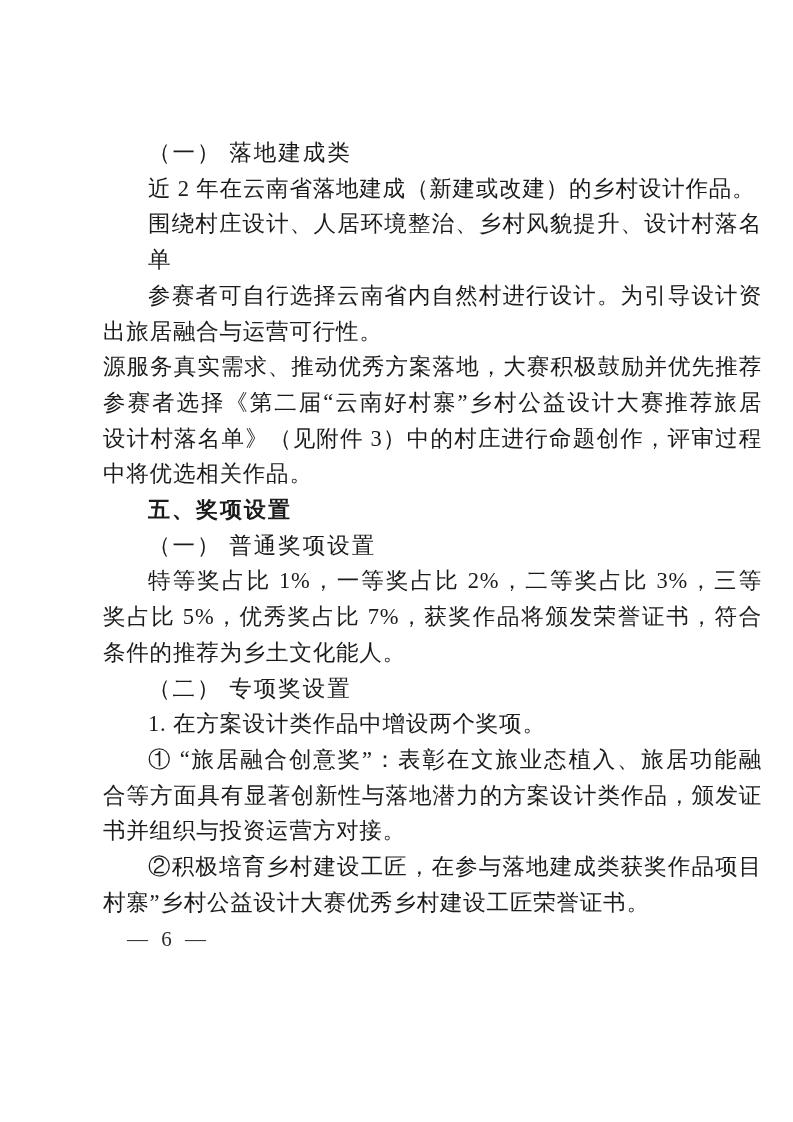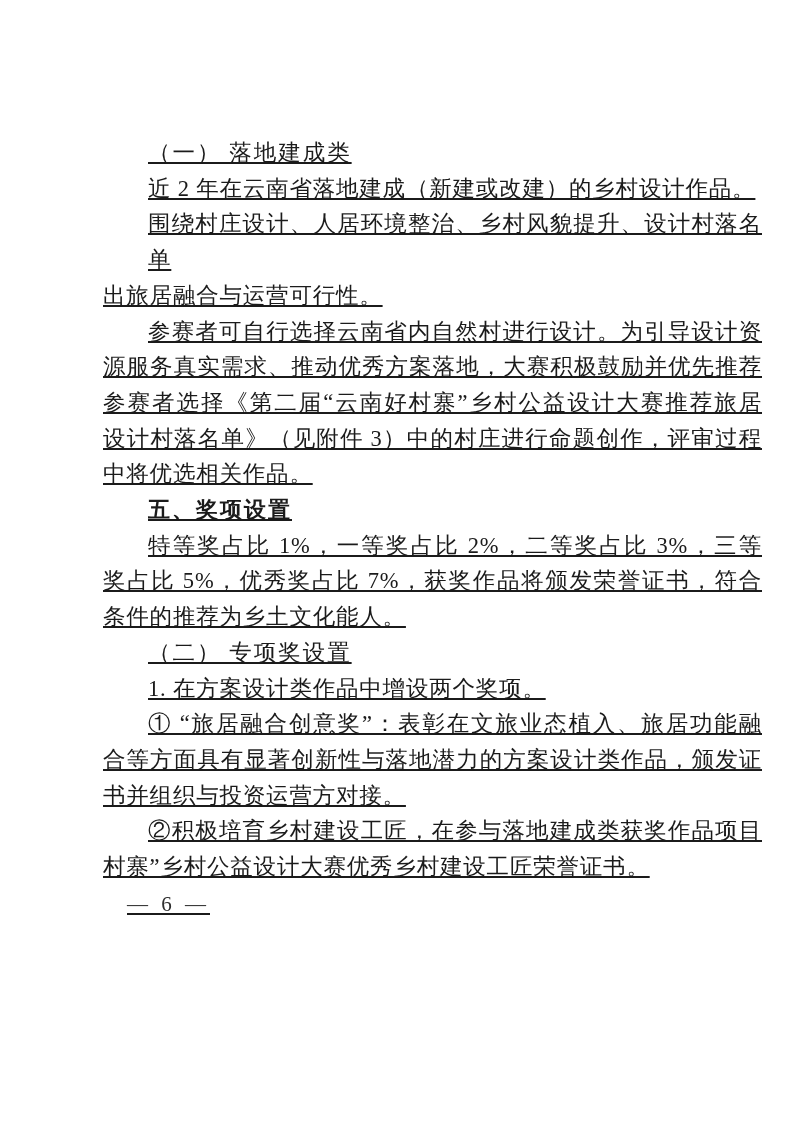--- a/index.html
+++ b/index.html
@@ -10,21 +10,20 @@
   .page {
     position: relative;
     width: 793px;
     height: 1122px;
     background: #ffffff;
     overflow: hidden;
     box-sizing: border-box;
     padding: 135px 31px 0 103px;
     color: #1b1b1b;
     font-family: "Liberation Serif", "DejaVu Serif", serif;
-    text-decoration: underline;
   }
   .ln {
     margin: 0;
     padding: 0;
     font-size: 22.5px;
     line-height: 35.7px;
     letter-spacing: 0.8px;
     white-space: nowrap;
   }
   .ln.just {
@@ -54,27 +53,28 @@
   }
 </style>
 </head>
 <body>
 
 <div class="page">
   <div>
     <p class="ln kai indent">（一） 落地建成类</p>
     <p class="ln indent">近 2 年在云南省落地建成（新建或改建）的乡村设计作品。</p>
     <p class="ln just indent">围绕村庄设计、人居环境整治、乡村风貌提升、设计村落名单</p>
+    <p class="ln just indent">参赛者可自行选择云南省内自然村进行设计。为引导设计资</p>
     <p class="ln">出旅居融合与运营可行性。</p>
-    <p class="ln just indent">参赛者可自行选择云南省内自然村进行设计。为引导设计资</p>
     <p class="ln just">源服务真实需求、推动优秀方案落地，大赛积极鼓励并优先推荐</p>
     <p class="ln just">参赛者选择《第二届“云南好村寨”乡村公益设计大赛推荐旅居</p>
     <p class="ln just">设计村落名单》（见附件 3）中的村庄进行命题创作，评审过程</p>
     <p class="ln">中将优选相关作品。</p>
     <p class="ln hei indent">五、奖项设置</p>
+    <p class="ln kai indent">（一） 普通奖项设置</p>
     <p class="ln just indent">特等奖占比 1%，一等奖占比 2%，二等奖占比 3%，三等</p>
     <p class="ln just">奖占比 5%，优秀奖占比 7%，获奖作品将颁发荣誉证书，符合</p>
     <p class="ln">条件的推荐为乡土文化能人。</p>
     <p class="ln kai indent">（二） 专项奖设置</p>
     <p class="ln indent">1. 在方案设计类作品中增设两个奖项。</p>
     <p class="ln just indent">① “旅居融合创意奖”：表彰在文旅业态植入、旅居功能融</p>
     <p class="ln just">合等方面具有显著创新性与落地潜力的方案设计类作品，颁发证</p>
     <p class="ln">书并组织与投资运营方对接。</p>
     <p class="ln just indent">②积极培育乡村建设工匠，在参与落地建成类获奖作品项目</p>
     <p class="ln">村寨”乡村公益设计大赛优秀乡村建设工匠荣誉证书。</p>

